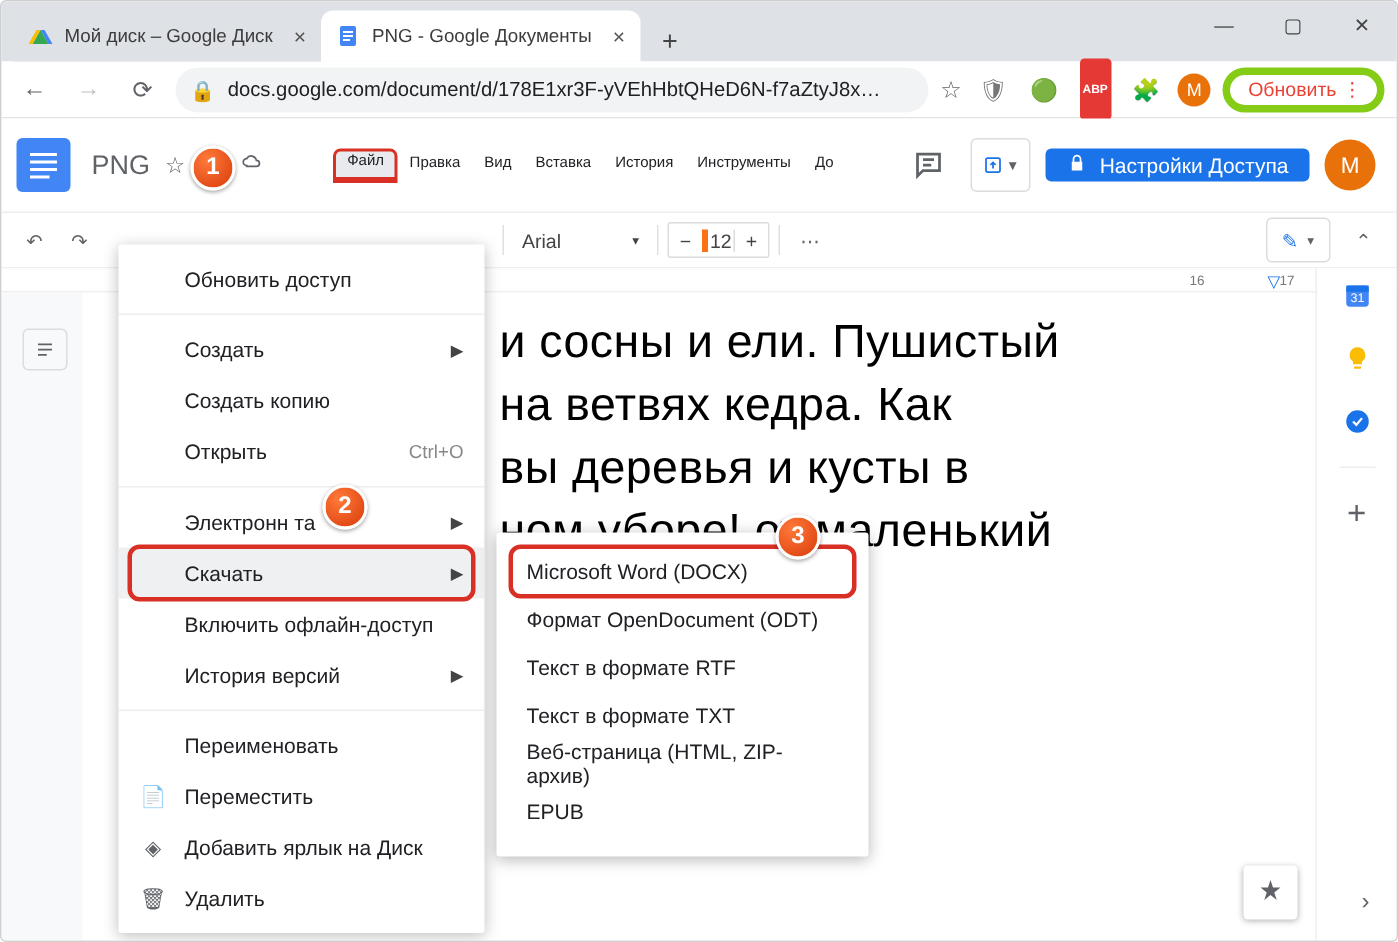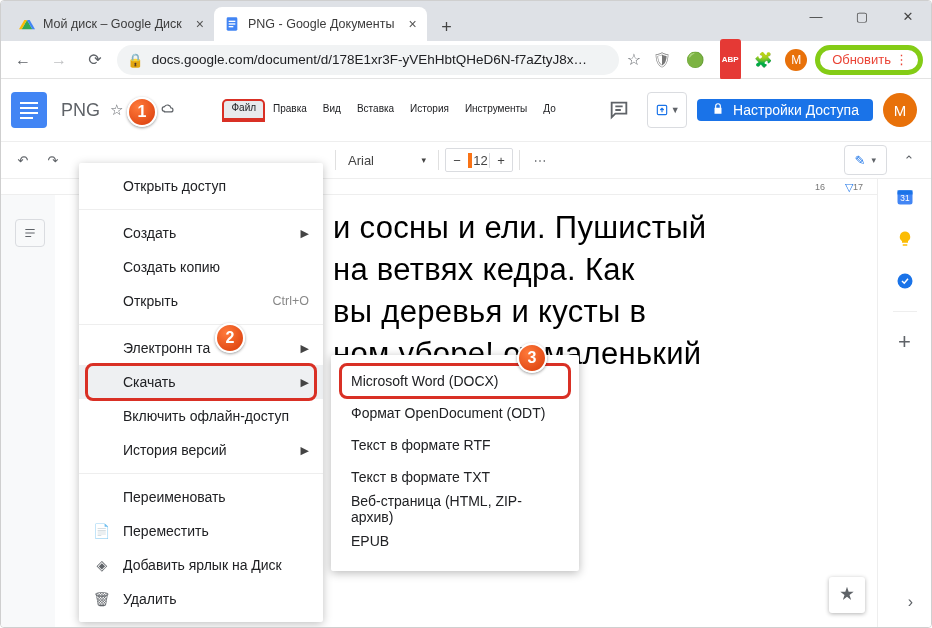--- a/index.html
+++ b/index.html
@@ -231,21 +231,21 @@
   <div class="tb-sep"></div>
   <div class="tb-btn">⋯</div>
   <div class="tb-edit">
     <span style="color:#1a73e8">✎</span>
     <span style="font-size:9px;color:#5f6368">▾</span>
   </div>
   <div class="tb-btn" style="margin-left:6px">⌃</div>
 </div>
 
 <div class="ruler">
-  <span class="lab" style="left:814px">16</span>
+  <span class="lab" style="left:792px">16</span>
   <span class="lab" style="left:852px">17</span>
   <span class="indent" style="left:844px">▽</span>
 </div>
 
 <div class="canvas-wrap">
   <div class="page-shadow"></div>
   <div class="outline-btn">
     <svg width="16" height="14" viewBox="0 0 24 24" fill="none" stroke="#5f6368" stroke-width="2">
         <line x1="4" y1="6" x2="20" y2="6"></line>
         <line x1="4" y1="12" x2="20" y2="12"></line>
@@ -290,21 +290,21 @@
 
 <div class="explore-fab">
   <svg width="20" height="20" viewBox="0 0 24 24" fill="#5f6368">
       <path d="M12 2l2 6h6l-5 4 2 6-5-4-5 4 2-6-5-4h6z"></path>
     </svg>
 </div>
 
 <div class="menu1">
   <div class="mi">
       <span class="mic"></span>
-      <span>Открыть доступ</span>
+      <span>Обновить доступ</span>
     </div>
   <div class="msep"></div>
   <div class="mi">
       <span class="mic"></span>
       <span>Создать</span>
       <span class="caret">▶</span>
     </div>
   <div class="mi">
       <span class="mic"></span>
       <span>Создать копию</span>

